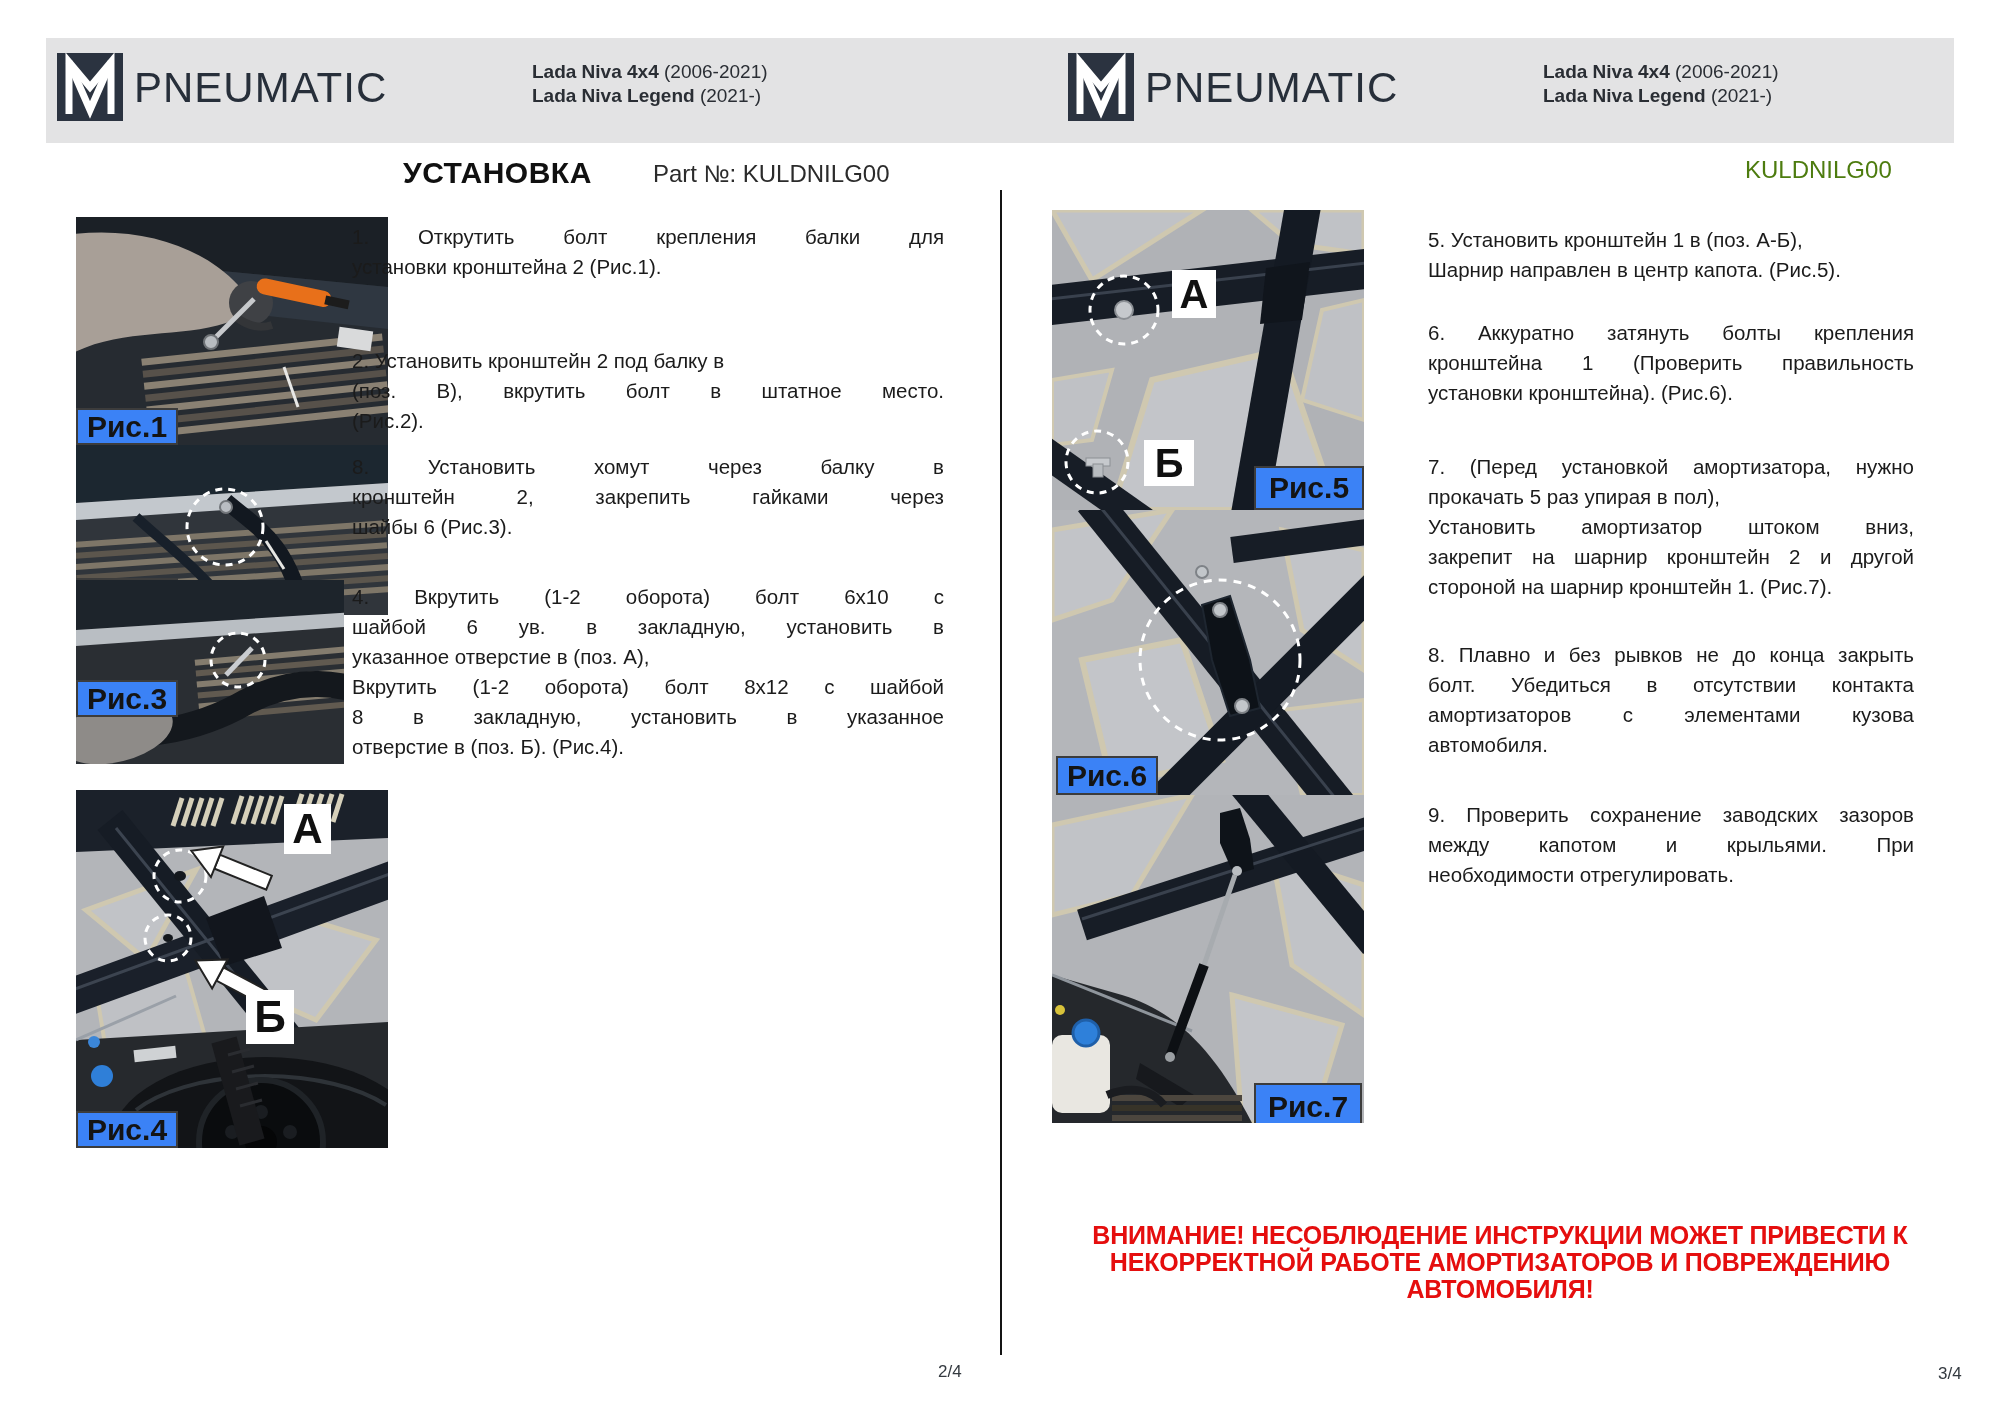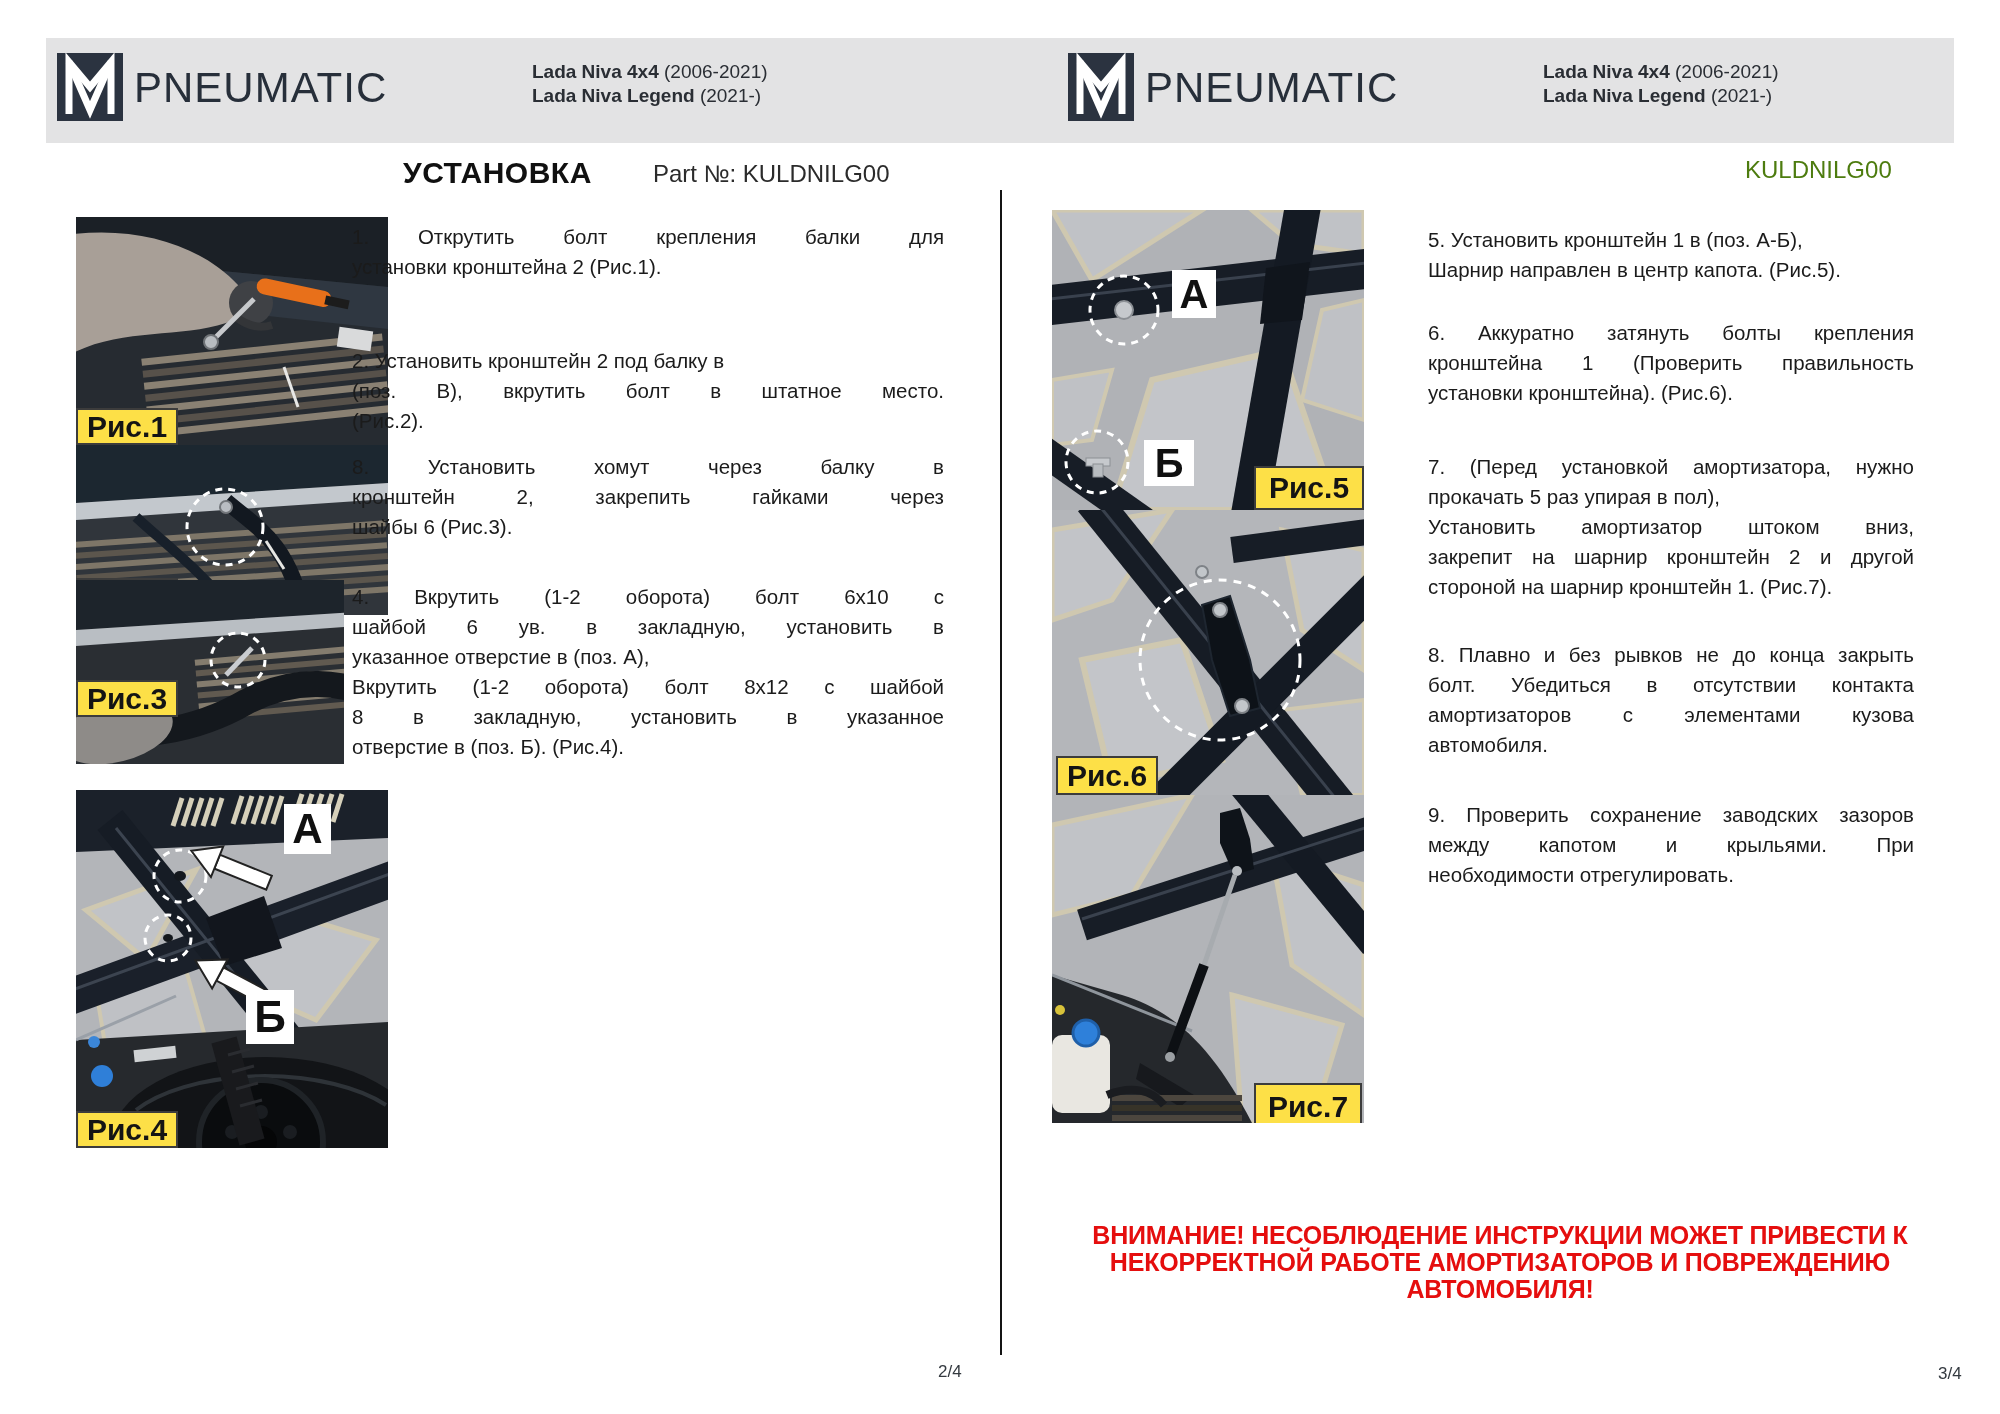--- a/index.html
+++ b/index.html
@@ -23,21 +23,21 @@
   
   .step{position:absolute;}
   .stepL{left:352px;width:592px;}
   .stepR{left:1428px;width:486px;}
   .ln{font-size:20.5px;line-height:30px;color:#1b1b1b;white-space:normal;}
   .ln.j{text-align:justify;text-align-last:justify;}
 
   
   .photo{position:absolute;overflow:hidden;background:#2a2e33;}
   .photo svg{position:absolute;left:0;top:0;}
-  .fig-label{position:absolute;background:#fde047;border:2px solid #3c3c3c;color:#141414;
+  .fig-label{position:absolute;background:#3b82f6;border:2px solid #3c3c3c;color:#141414;
     font-weight:bold;font-size:30px;display:flex;align-items:center;justify-content:center;box-sizing:border-box;}
   .ann{position:absolute;background:#ffffff;color:#101010;font-weight:bold;
     display:flex;align-items:center;justify-content:center;box-sizing:border-box;}
 
   
   .warning{position:absolute;left:1060px;top:1222px;width:880px;text-align:center;}
   .warnline{font-size:25px;line-height:27px;font-weight:bold;color:#e50e0e;letter-spacing:-.2px;}
   .pagenum{position:absolute;font-size:17px;color:#343a40;}
 </style>
 </head>

